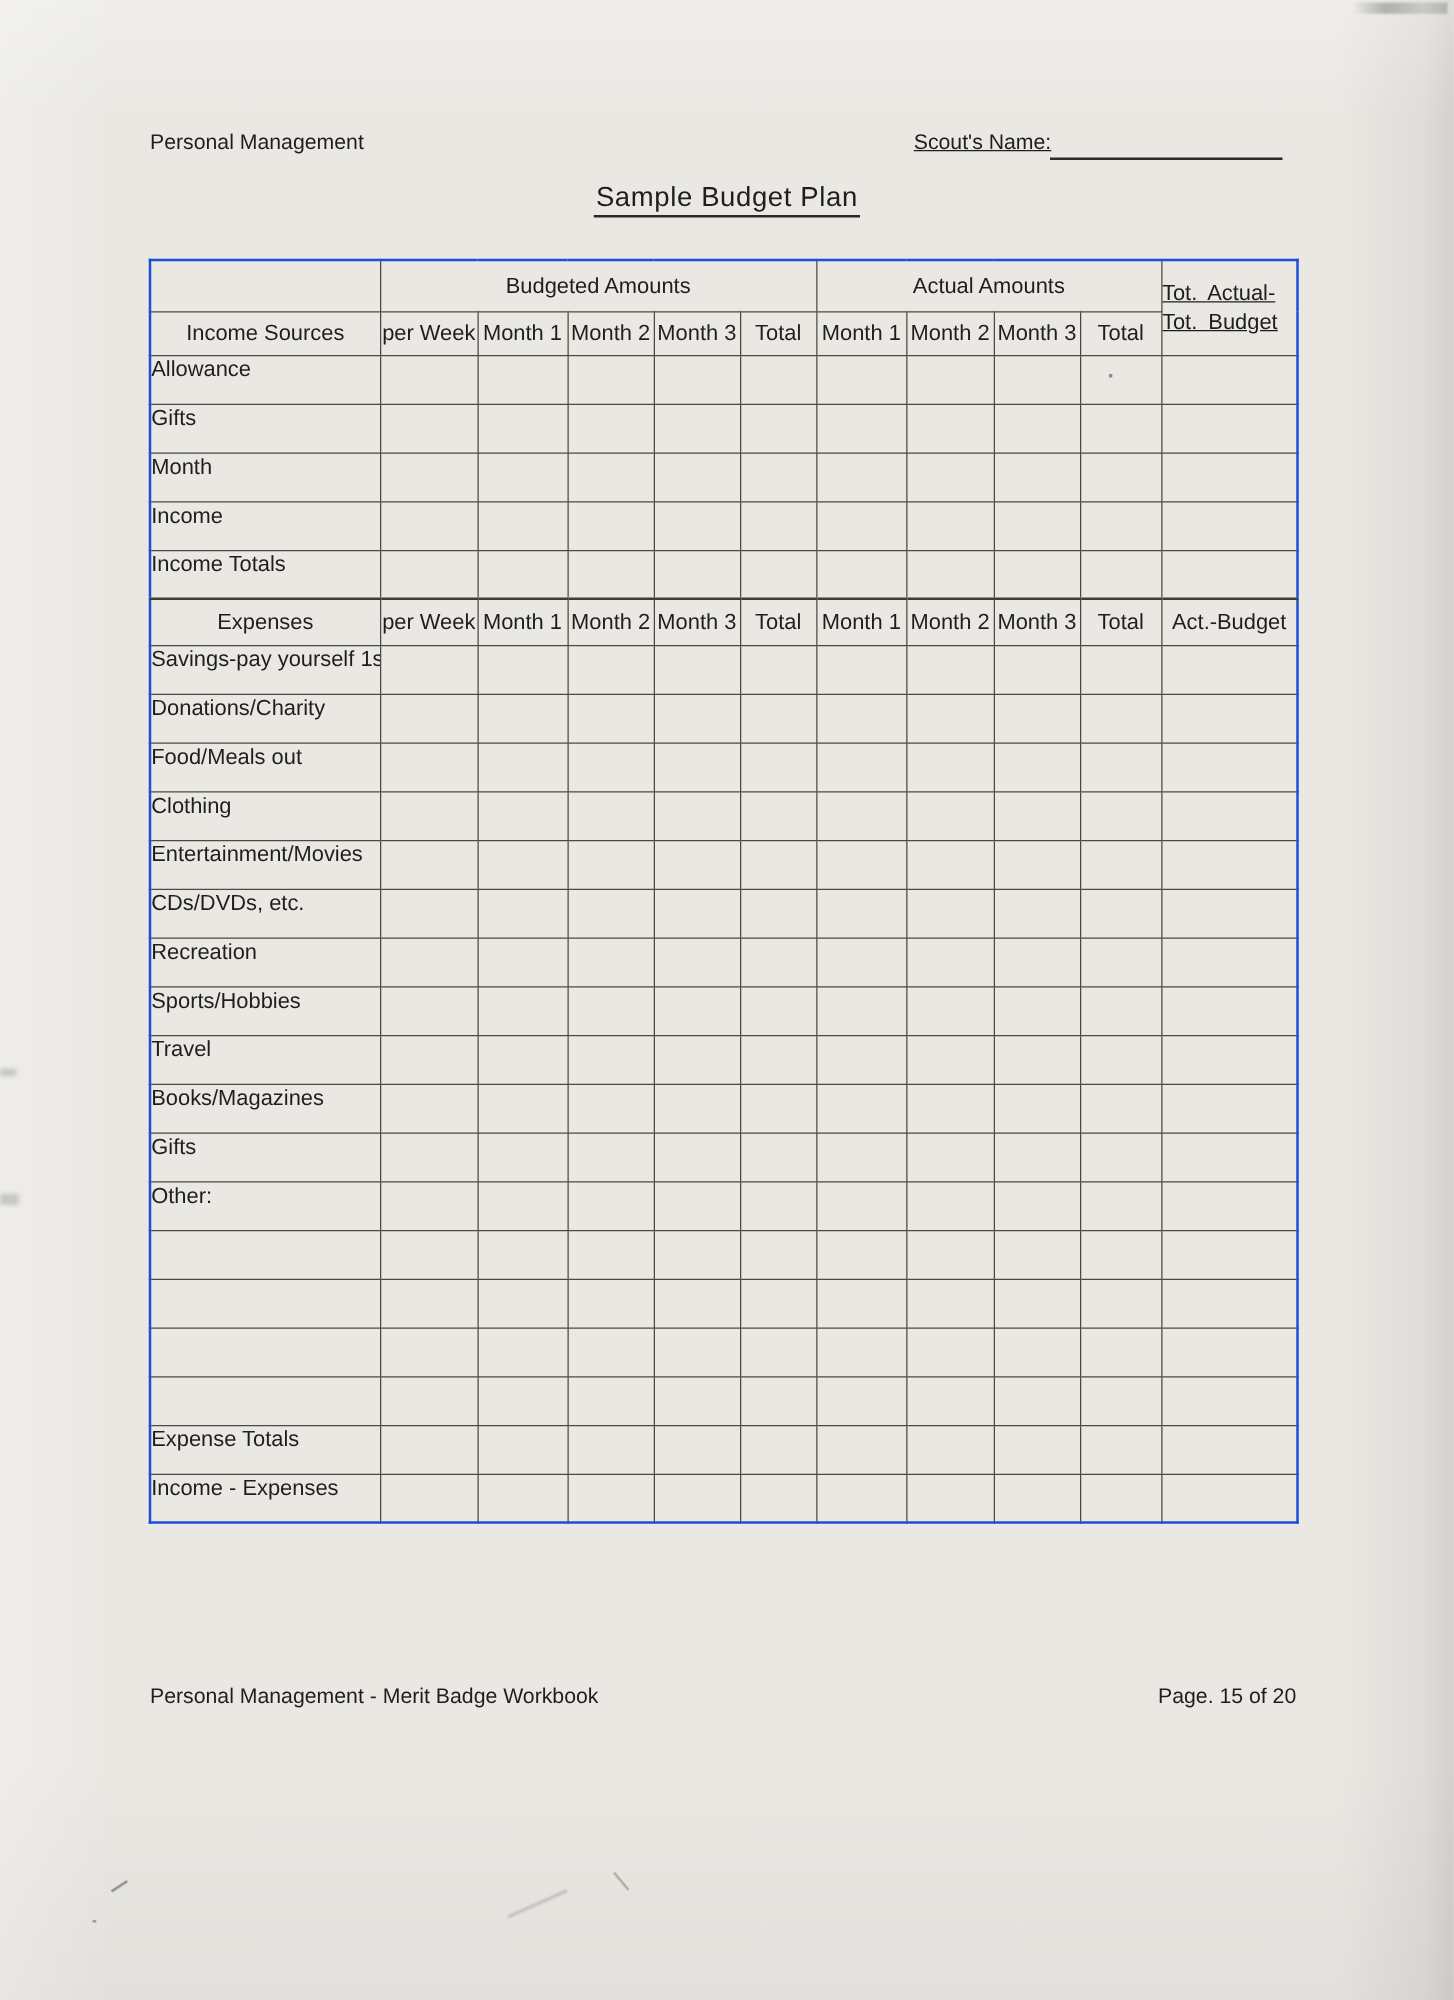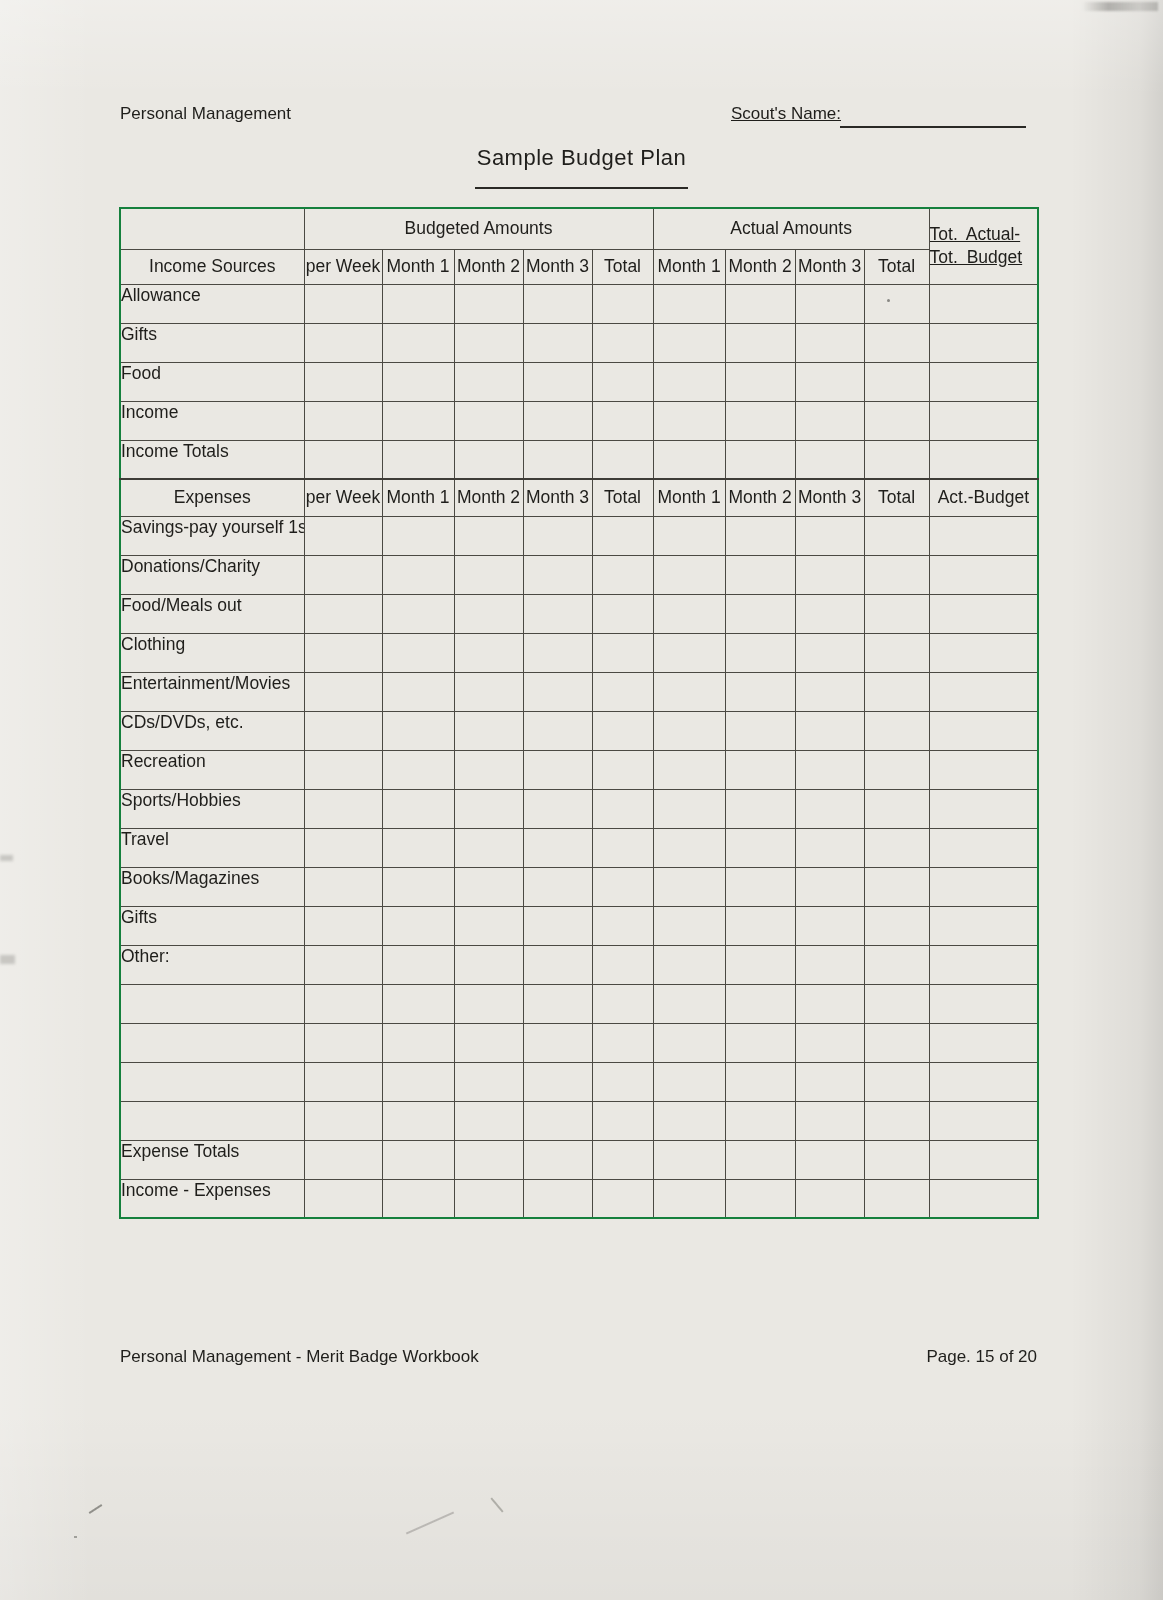--- a/index.html
+++ b/index.html
@@ -46,21 +46,21 @@
     position: absolute;
     left: 0;
     top: 145px;
     width: 100%;
     text-align: center;
     font-size: 22px;
     letter-spacing: 0.5px;
   }
   .doc-title span {
     border-bottom: 2px solid #2a2925;
-    padding: 0 2px 17px 2px;
+    padding: 0 2px 2px 2px;
     text-align: center;
   }
   .ftr-left {
     position: absolute;
     left: 120px;
     top: 1347px;
     font-size: 17px;
   }
   .ftr-right {
     position: absolute;
@@ -70,21 +70,21 @@
   }
 
   
   table.budget {
     position: absolute;
     left: 119px;
     top: 207px;
     width: 918px;
     border-collapse: collapse;
     table-layout: fixed;
-    border: 2px solid #15803d;
+    border: 2px solid #1d4ed8;
   }
   table.budget td {
     border: 1px solid #4b4943;
     font-size: 17.5px;
     padding: 0;
     overflow: hidden;
     white-space: nowrap;
   }
   tr.h1  { height: 41px; }
   tr.h2  { height: 35px; }
@@ -228,21 +228,21 @@
     <td></td>
     <td></td>
     <td></td>
     <td></td>
     <td></td>
     <td></td>
     <td></td>
     <td></td>
   </tr>
       <tr class="data">
-    <td class="label">Food</td>
+    <td class="label">Month</td>
     <td></td>
     <td></td>
     <td></td>
     <td></td>
     <td></td>
     <td></td>
     <td></td>
     <td></td>
     <td></td>
     <td></td>

